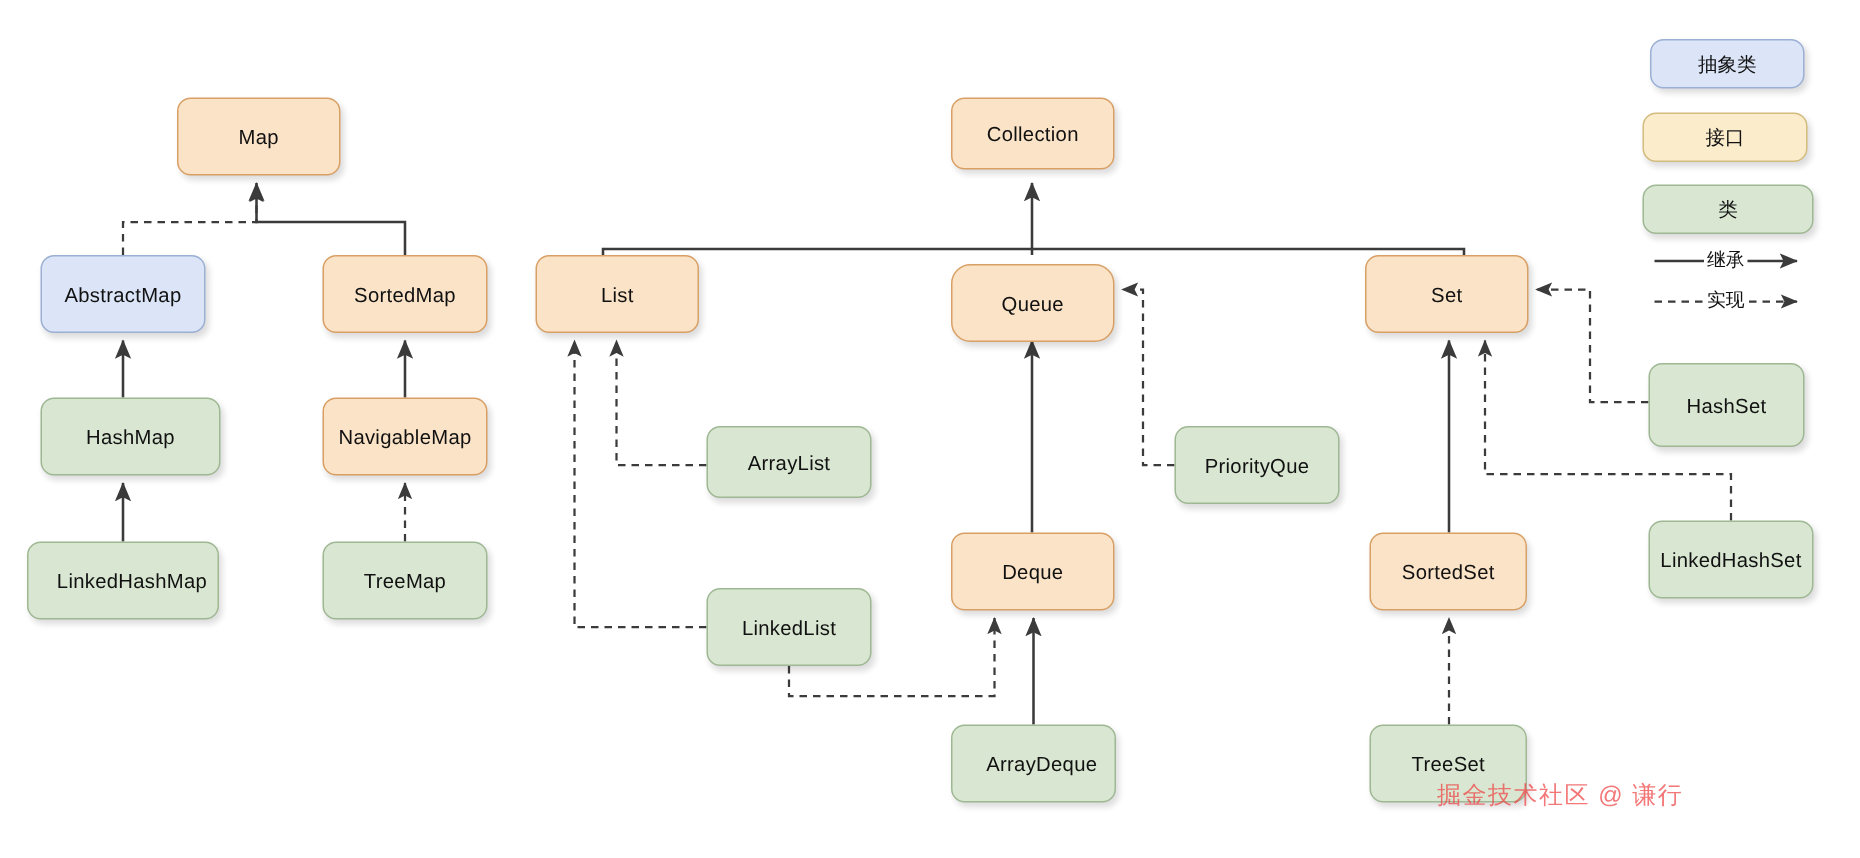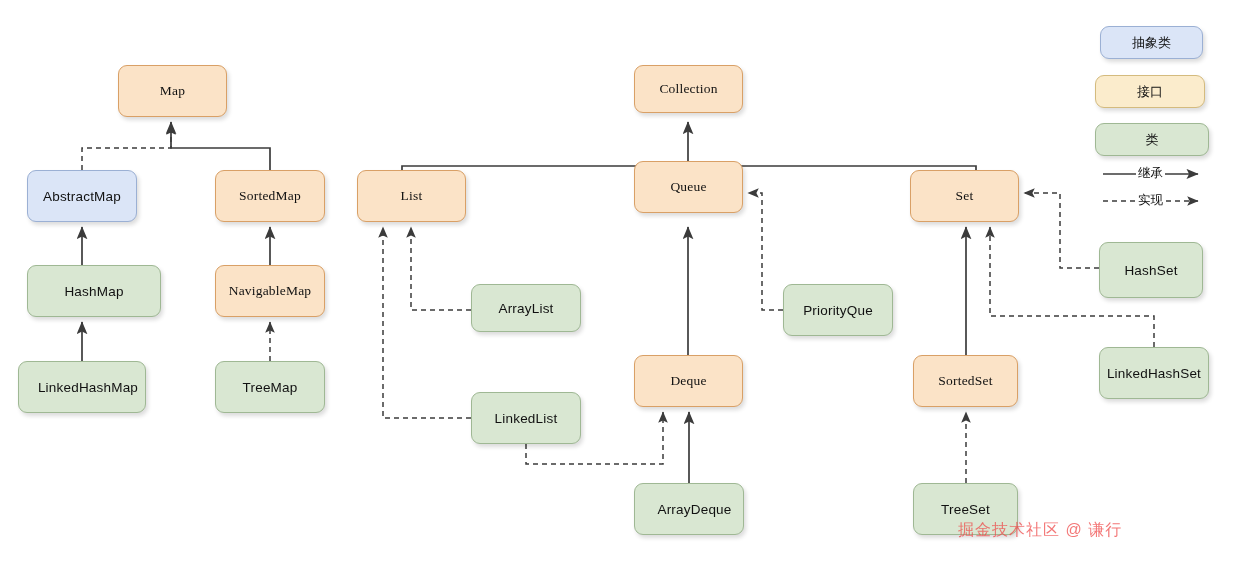--- a/index.html
+++ b/index.html
@@ -5,21 +5,21 @@
   html,body{margin:0;padding:0;background:#ffffff;}
   body{width:1240px;height:572px;position:relative;overflow:hidden;
        font-family:"Liberation Sans","DejaVu Sans",sans-serif;}
   #stage{position:absolute;inset:0;width:1240px;height:572px;}
   svg#diagram{position:absolute;left:0;top:0;width:1240px;height:572px;}
   .nodebox{position:absolute;box-sizing:border-box;border-radius:9px;
            display:flex;align-items:center;justify-content:center;
            font-size:13.5px;color:#111111;letter-spacing:.2px;
            box-shadow:2px 3px 4px rgba(0,0,0,.14);}
   .t-interface{background:#fbe3c7;border:1px solid #d6a濃;}
-  .t-interface{background:#fbe3c7;border:1px solid #d9a066;font-family:Liberation Serif, serif;}
+  .t-interface{background:#fbe3c7;border:1px solid #d9a066;}
   .t-class{background:#d9e7d2;border:1px solid #9fb894;}
   .t-abstract{background:#dbe5f7;border:1px solid #9bb0d4;}
   .legendbox{position:absolute;box-sizing:border-box;border-radius:9px;
              display:flex;align-items:center;justify-content:center;
              font-size:13px;color:#111;box-shadow:2px 3px 4px rgba(0,0,0,.14);}
   .lg-abstract{background:#dbe5f7;border:1px solid #9bb0d4;}
   .lg-interface{background:#fbeccc;border:1px solid #d4bb7e;}
   .lg-class{background:#d9e7d2;border:1px solid #9fb894;}
   .legend-line-label{position:absolute;font-size:12.5px;color:#111;
         background:#ffffff;padding:0 2px;line-height:1;}
@@ -96,40 +96,40 @@
 
   <div class="nodebox t-interface" style="left:118px;top:65px;width:109px;height:52px;">
     <span>Map</span>
   </div>
   <div class="nodebox t-abstract" style="left:27px;top:170px;width:110px;height:52px;">
     <span>AbstractMap</span>
   </div>
   <div class="nodebox t-interface" style="left:215px;top:170px;width:110px;height:52px;">
     <span>SortedMap</span>
   </div>
-  <div class="nodebox t-class" style="left:27px;top:265px;width:134px;height:52px;">
+  <div class="nodebox t-class" style="left:27px;top:265px;width:120px;height:52px;">
     <span>HashMap</span>
   </div>
   <div class="nodebox t-interface" style="left:215px;top:265px;width:110px;height:52px;">
     <span>NavigableMap</span>
   </div>
   <div class="nodebox t-class" style="left:18px;top:361px;width:128px;height:52px;padding-left:12px;">
     <span>LinkedHashMap</span>
   </div>
   <div class="nodebox t-class" style="left:215px;top:361px;width:110px;height:52px;">
     <span>TreeMap</span>
   </div>
 
   <div class="nodebox t-interface" style="left:634px;top:65px;width:109px;height:48px;">
     <span>Collection</span>
   </div>
   <div class="nodebox t-interface" style="left:357px;top:170px;width:109px;height:52px;">
     <span>List</span>
   </div>
-  <div class="nodebox t-interface" style="left:634px;top:161px;width:109px;height:52px;">
+  <div class="nodebox t-interface" style="left:634px;top:176px;width:109px;height:52px;border-radius:13px;">
     <span>Queue</span>
   </div>
   <div class="nodebox t-interface" style="left:910px;top:170px;width:109px;height:52px;">
     <span>Set</span>
   </div>
 
   <div class="nodebox t-class" style="left:471px;top:284px;width:110px;height:48px;">
     <span>ArrayList</span>
   </div>
   <div class="nodebox t-class" style="left:783px;top:284px;width:110px;height:52px;">

